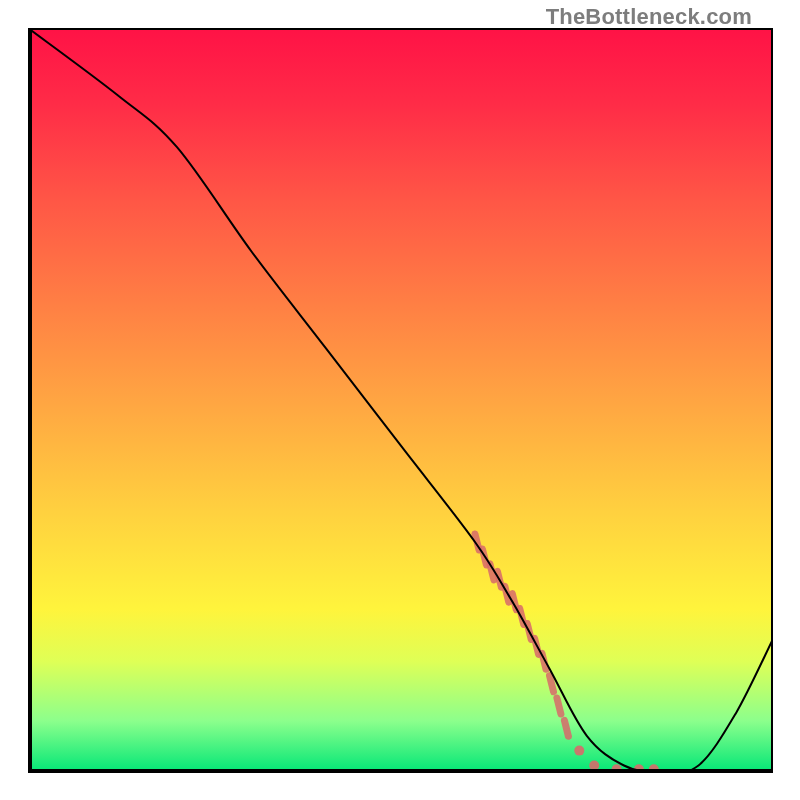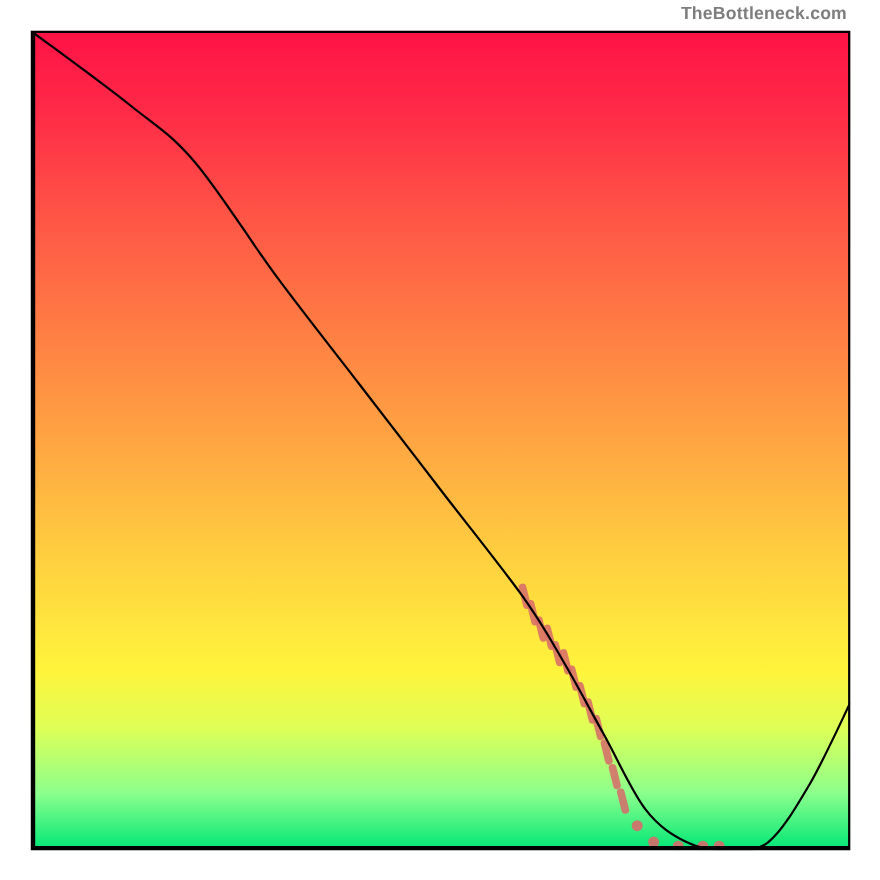--- a/index.html
+++ b/index.html
@@ -46,22 +46,22 @@
   svg.overlay {
     position: absolute;
     left: 0;
     top: 0;
     width: 100%;
     height: 100%;
   }
   .watermark {
     position: absolute;
     top: 4px;
-    right: 30px;
-    font-size: 16px;
+    right: 48px;
+    font-size: 22px;
     font-weight: 600;
     color: #7d7d7d;
     letter-spacing: 0.2px;
     user-select: none;
   }
   .border-frame {
     position: absolute;
     left: 28px;
     top: 28px;
     width: 745px;

